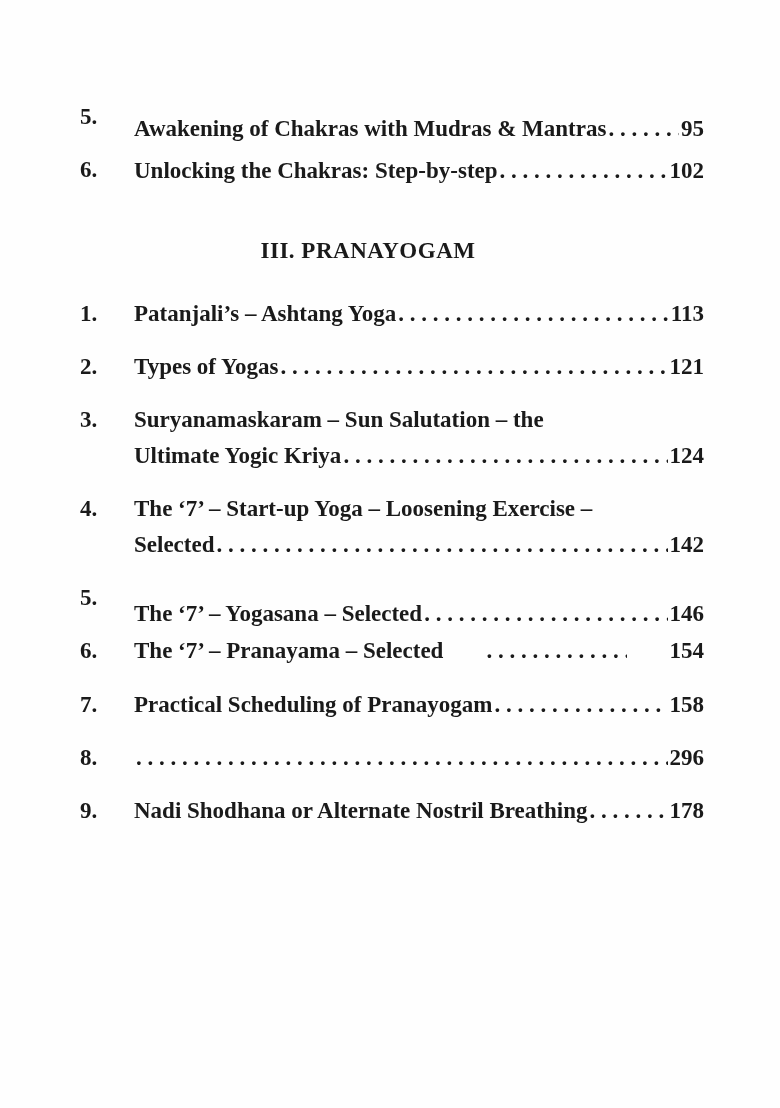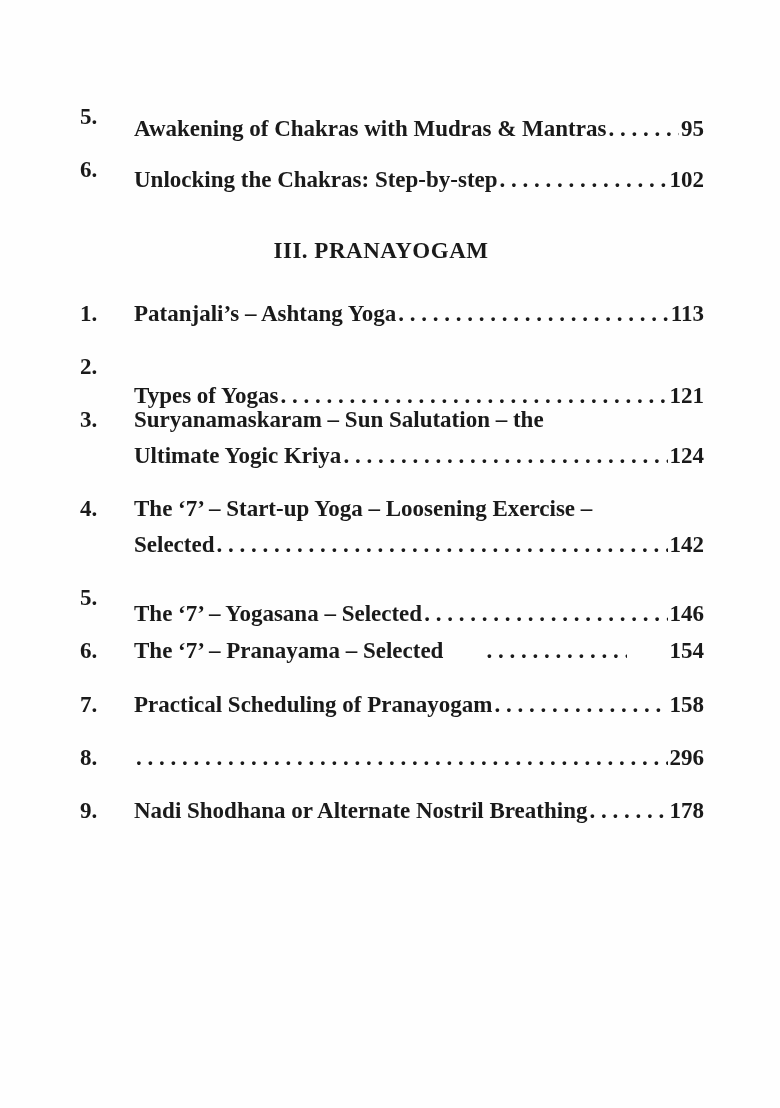--- a/index.html
+++ b/index.html
@@ -6,60 +6,60 @@
   body { width: 780px; height: 1108px; position: relative; overflow: hidden;
          font-family: "Liberation Serif", "DejaVu Serif", serif; color: #1a1a1a; }
   .page { position: absolute; left: 0; top: 0; width: 780px; height: 1108px; background: #fefefe; }
   .entry { position: absolute; left: 80px; width: 624px; font-size: 23px; font-weight: bold; line-height: 34px; }
   .num { position: absolute; left: 0; top: 0; }
   .line { position: absolute; left: 54px; right: 0; display: flex; align-items: baseline; white-space: nowrap; }
   .title { flex: 0 0 auto; }
   .dots { flex: 1 1 auto; overflow: hidden; letter-spacing: 3px; margin: 0 2px; }
   .dots::before { content: ". . . . . . . . . . . . . . . . . . . . . . . . . . . . . . . . . . . . . . . . . . . . . . . . . . . . . . . . . . . . . . . . . . . . . . . . . . . . . . . . . . . . . . . . . ."; letter-spacing: 0; }
   .page-num { flex: 0 0 auto; }
-  .section-heading { position: absolute; left: 17px; width: 728px; text-align: center; top: 234px;
+  .section-heading { position: absolute; left: 4px; width: 728px; text-align: center; top: 234px;
                      font-size: 23px; font-weight: bold; line-height: 34px; letter-spacing: 0.5px; }
 </style>
 </head>
 <body>
 
 <div class="page">
 
   <div class="entry" style="top:100px;">
     <span class="num">5.</span>
     <div class="line" style="top:12px;">
       <span class="title">Awakening of Chakras with Mudras &amp; Mantras</span>
       <span class="dots"></span>
       <span class="page-num">95</span>
     </div>
   </div>
 
   <div class="entry" style="top:153px;">
     <span class="num">6.</span>
-    <div class="line" style="top:10px;">
+    <div class="line" style="top:1px;">
       <span class="title">Unlocking the Chakras: Step-by-step</span>
       <span class="dots"></span>
       <span class="page-num">102</span>
     </div>
   </div>
 
   <div class="section-heading">III. PRANAYOGAM</div>
 
   <div class="entry" style="top:297px;">
     <span class="num">1.</span>
     <div class="line" style="top:0;">
       <span class="title">Patanjali’s – Ashtang Yoga</span>
       <span class="dots"></span>
       <span class="page-num">113</span>
     </div>
   </div>
 
   <div class="entry" style="top:350px;">
     <span class="num">2.</span>
-    <div class="line" style="top:0;margin-top:29px;">
+    <div class="line" style="top:0;">
       <span class="title">Types of Yogas</span>
       <span class="dots"></span>
       <span class="page-num">121</span>
     </div>
   </div>
 
   <div class="entry" style="top:403px;">
     <span class="num">3.</span>
     <div class="line" style="top:0;">
       <span class="title">Suryanamaskaram – Sun Salutation – the</span>

